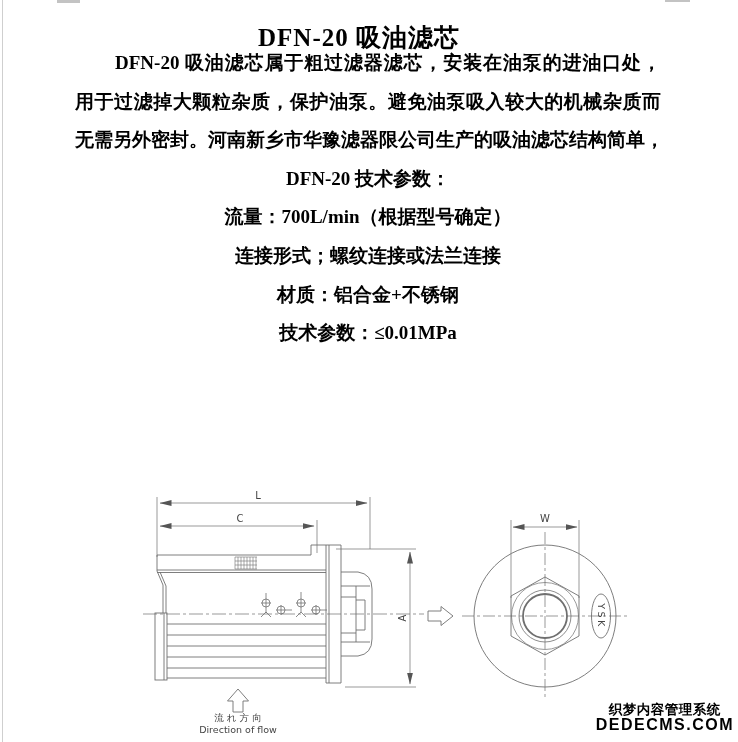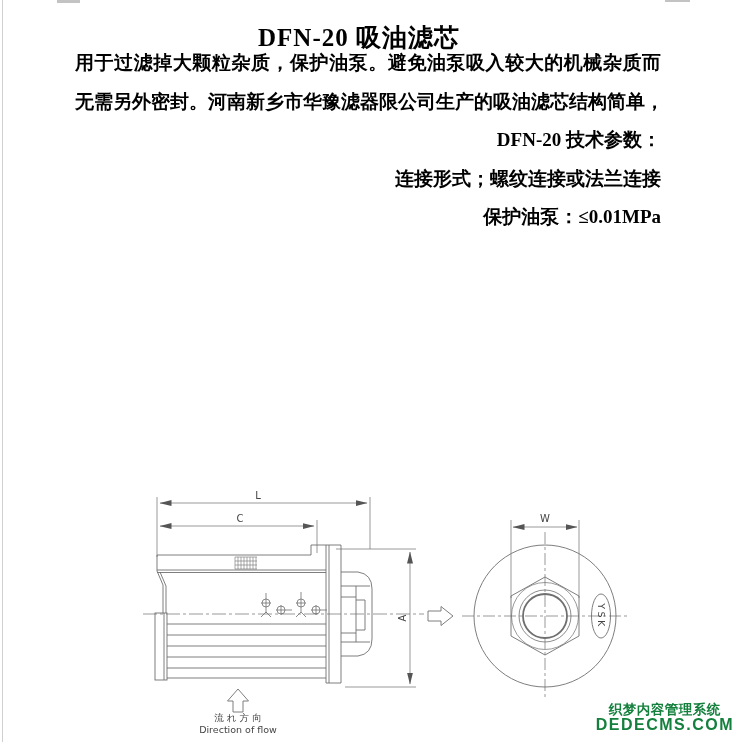--- a/index.html
+++ b/index.html
@@ -16,47 +16,50 @@
     font-size:25px;font-weight:bold;letter-spacing:1px;
   }
   .content{position:absolute;left:75px;top:44px;width:586px;}
   .para-line{
     font-size:19px;font-weight:bold;line-height:38.6px;
     text-align:justify;text-align-last:justify;text-justify:inter-ideograph;
     overflow:hidden;white-space:nowrap;
   }
   .para-line.first{text-indent:40px;}
   .spec-line{
-    font-size:19px;font-weight:bold;line-height:38.6px;text-align:right;white-space:nowrap;
+    font-size:19px;font-weight:bold;line-height:38.6px;text-align:center;white-space:nowrap;
   }
   .drawing-wrap{position:absolute;left:140px;top:480px;width:598px;height:262px;}
   .watermark{
-    position:absolute;right:4px;top:702px;text-align:center;font-weight:bold;color:#15803d;
+    position:absolute;right:4px;top:702px;text-align:center;font-weight:bold;color:#000000;
     font-family:"Liberation Sans","DejaVu Sans",sans-serif;
     text-shadow:-1px -1px 0 #fff,1px -1px 0 #fff,-1px 1px 0 #fff,1px 1px 0 #fff,
                  0 -1px 0 #fff,0 1px 0 #fff,-1px 0 0 #fff,1px 0 0 #fff;
   }
   .watermark .wm1{font-size:13.5px;line-height:15px;letter-spacing:0.5px;}
   .watermark .wm2{font-size:16px;line-height:15px;letter-spacing:1.5px;}
 </style>
 </head>
 <body>
 
 <div class="edge-left"></div>
 <div class="top-bar b1"></div>
 <div class="top-bar b2"></div>
 
 <h1 class="doc-title">DFN-20 吸油滤芯</h1>
 
 <div class="content">
+  <div class="para-line first">DFN-20 吸油滤芯属于粗过滤器滤芯，安装在油泵的进油口处，</div>
   <div class="para-line">用于过滤掉大颗粒杂质，保护油泵。避免油泵吸入较大的机械杂质而</div>
   <div class="para-line">无需另外密封。河南新乡市华豫滤器限公司生产的吸油滤芯结构简单，</div>
   <div class="spec-line">DFN-20 技术参数：</div>
+  <div class="spec-line">流量：700L/min（根据型号确定）</div>
   <div class="spec-line">连接形式；螺纹连接或法兰连接</div>
-  <div class="spec-line">保护油泵：≤0.01MPa</div>
+  <div class="spec-line">材质：铝合金+不锈钢</div>
+  <div class="spec-line">技术参数：≤0.01MPa</div>
 </div>
 
 <div class="drawing-wrap">
 <svg width="598" height="262" viewBox="140 480 598 262" font-family="DejaVu Sans, sans-serif">
   <defs>
     <marker id="arr" viewBox="0 0 12 6" markerWidth="12" markerHeight="6" refX="11.5" refY="3" orient="auto-start-reverse" markerUnits="userSpaceOnUse">
       <path d="M0,0 L12,3 L0,6 Z" fill="#555"></path>
     </marker>
   </defs>
 

